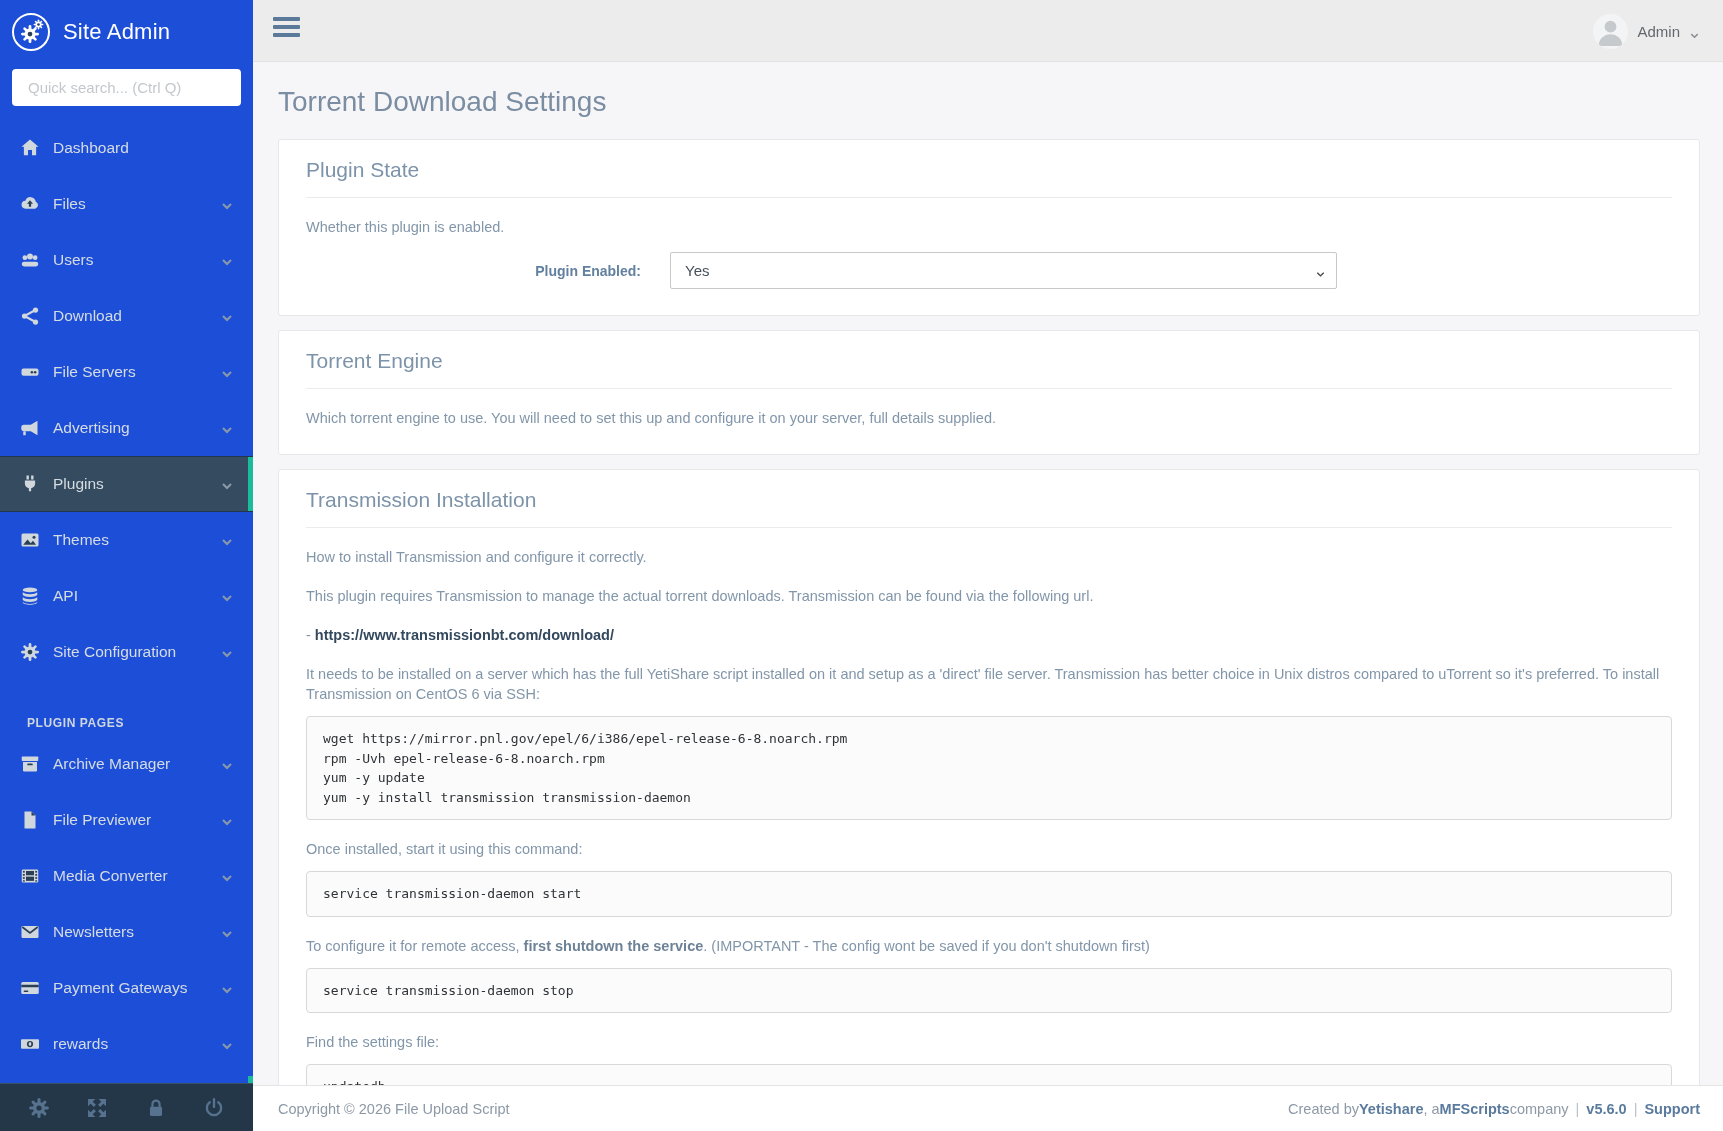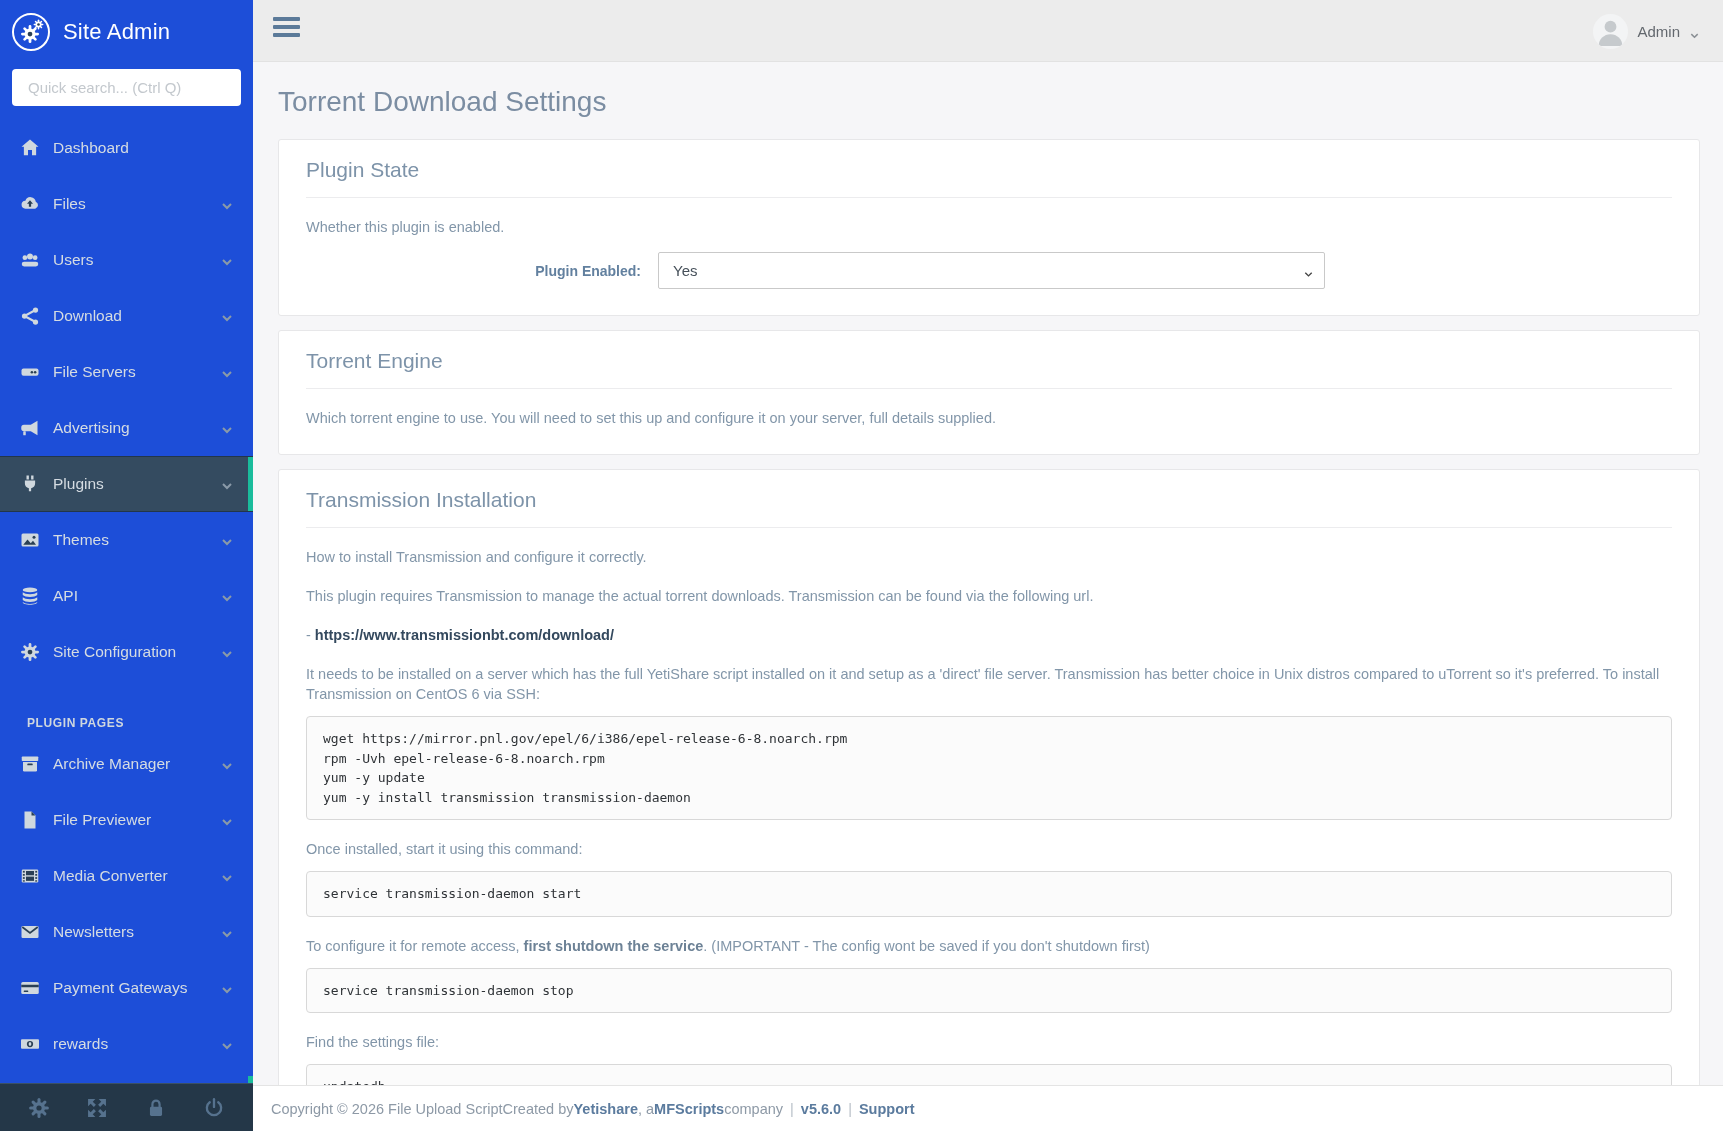--- a/index.html
+++ b/index.html
@@ -42,30 +42,30 @@
   
   .main { position:absolute; left:253px; right:0; top:62px; bottom:0; overflow:hidden; background:#f6f6f8; }
   .page-title { padding:24px 23px 0 25px; font-size:28px; font-weight:400; color:#7b8da2; }
   .cards { padding:21px 23px 0 25px; }
   .card { background:#fff; border:1px solid #e7e7e9; border-radius:3px; padding:18px 27px 26px 27px; margin-bottom:14px; }
   .card h2 { font-size:21px; font-weight:400; color:#7d93a9; line-height:24px; }
   .card hr { border:none; border-top:1px solid #ececee; margin-top:15px; }
   .card p { font-size:14.5px; color:#8296a9; margin-top:19px; line-height:20px; }
   .form-row { display:flex; align-items:center; margin-top:15px; }
   .form-label { width:335px; text-align:right; font-size:14px; font-weight:bold; color:#62809f; flex:none; }
-  .selectbox { margin-left:17px; width:667px; height:37px; background:#fff; border:1px solid #c9c9c9; border-radius:2px; display:flex; align-items:center; padding:0 14px; cursor:pointer; position:relative; }
+  .selectbox { margin-left:29px; width:667px; height:37px; background:#fff; border:1px solid #c9c9c9; border-radius:2px; display:flex; align-items:center; padding:0 14px; cursor:pointer; position:relative; }
   .selectbox .sel-val { font-size:15px; color:#46505a; }
   .selectbox .sel-caret { position:absolute; right:10px; top:13px; width:11px; height:11px; color:#444; }
   .doc-link-line { font-size:14.5px; color:#8296a9; margin-top:19px; line-height:20px; }
   .doc-link { font-weight:bold; color:#34495e; text-decoration:none; cursor:pointer; }
   .bold-note { font-weight:bold; color:#6d8296; }
   pre.code { background:#fbfbfb; border:1px solid #d8d8d8; border-radius:4px; margin-top:12px; padding:12px 16px; font-family:"DejaVu Sans Mono", monospace; font-size:13px; line-height:19.5px; color:#2f3337; white-space:pre; }
 
   
-  .footer { position:absolute; left:246px; right:0; bottom:0; height:46px; background:#fff; border-top:1px solid #e4e4e4; display:flex; align-items:center; padding:0 23px 0 25px; z-index:12; }
+  .footer { position:absolute; left:253px; right:0; bottom:0; height:46px; background:#fff; border-top:1px solid #e4e4e4; display:flex; align-items:center; justify-content:space-between; padding:0 23px 0 25px; z-index:12; }
   .footer, .footer span { font-size:14.5px; color:#8d99a6; }
   .footer .fb { font-weight:bold; color:#5b7b9e; cursor:pointer; }
   .footer .sep { color:#b9c1c9; margin:0 7px; }
   .footer-right { display:flex; align-items:center; }
 </style>
 </head>
 <body>
 
 <div class="sidebar">
   <div class="brand">

